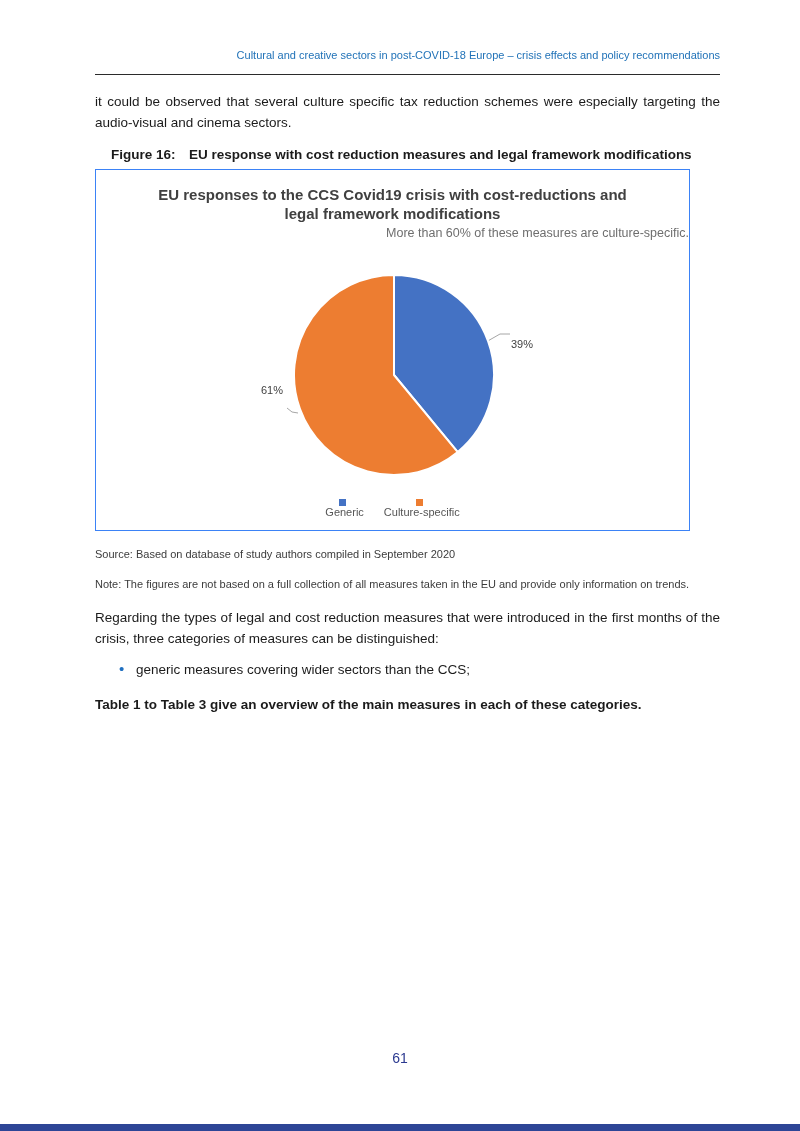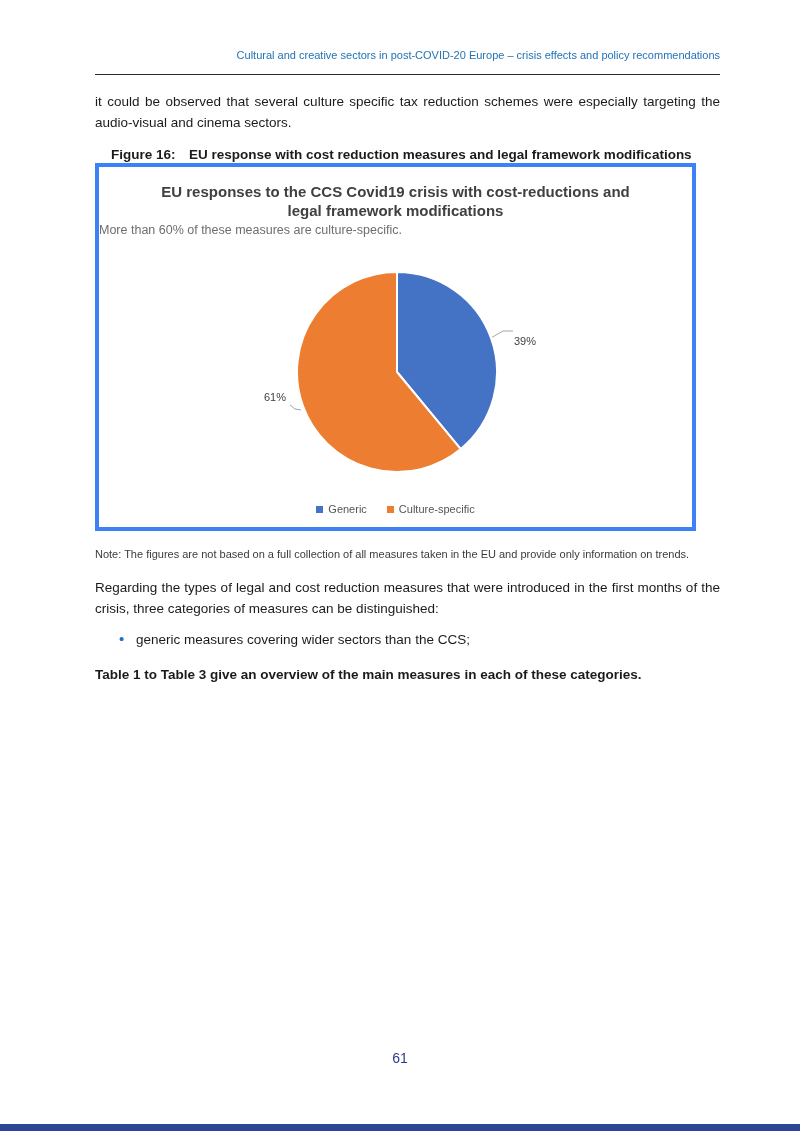--- a/index.html
+++ b/index.html
@@ -12,39 +12,39 @@
   .running-header {
     margin-top:48px; text-align:right; font-size:11px; line-height:14px;
     color:#2273B8;
   }
   .header-rule { border:none; border-top:1px solid #2b2b2b; margin:12px 0 0 0; }
   .para { font-size:13.5px; line-height:21px; margin:16px 0 0 0; text-align:justify; }
   .para.single { text-align:left;font-weight:bold; }
   .figure-heading { display:flex; margin-top:13px; font-size:13.5px; font-weight:bold; line-height:17px;padding-left:16px; }
   .fig-label { width:78px; flex:0 0 78px; }
   .chart-box {
-    position:relative; margin:0 0 0 0; width:593px; height:360px;
-    border:4px solid #3b82f6; background:#ffffff;
+    position:relative; margin:6px 0 0 0; width:593px; height:360px;
+    border:1px solid #3b82f6; background:#ffffff;
   }
   .chart-title {
     margin:15px auto 0; max-width:500px; text-align:center;
     font-size:15px; font-weight:bold; line-height:19px; color:#404040;
   }
-  .chart-subtitle { margin-top:3px; text-align:left; font-size:12.5px; color:#6e6e6e; }
+  .chart-subtitle { margin-top:3px; text-align:right; font-size:12.5px; color:#6e6e6e; }
   .pie-svg { position:absolute; left:196px; top:103px; width:204px; height:204px; }
   .leader-svg { position:absolute; left:0; top:0; width:593px; height:360px; pointer-events:none; }
   .pie-label { position:absolute; font-size:11px; color:#3f3f3f; line-height:13px; }
   .pie-label-a { left:415px; top:168px; }
-  .pie-label-b { left:165px; top:224px; }
+  .pie-label-b { left:165px; top:214px; }
   .legend {
     position:absolute; left:0; right:0; bottom:12px;
     display:flex; justify-content:center; gap:20px;
     font-size:11px; color:#555555;
   }
-  .legend-item { display:inline-flex; align-items:center; }
+  .legend-item { display:inline-flex; align-items:center;flex-direction:column; }
   .legend-swatch { width:7px; height:7px; display:inline-block; margin-right:5px; }
   .caption { font-size:11px; line-height:13px; color:#3c3c3c; margin:17px 0 0 0; }
   .bullets { list-style:none; margin:12px 0 0 0; padding:0; }
   .bullets li {
     position:relative; padding-left:41px; margin-bottom:11px;
     font-size:13.5px; line-height:17px;
   }
   .bullets li::before {
     content:"\2022"; position:absolute; left:24px; top:-1px;
     color:#1F6FC0; font-size:15px;
@@ -53,21 +53,21 @@
     position:absolute; top:1050px; left:0; width:100%;
     text-align:center; font-size:14px; color:#2B3990;
   }
   .footer-bar { position:absolute; bottom:0; left:0; width:100%; height:7px; background:#2D4596; }
 </style>
 </head>
 <body>
 
 <div class="page">
   <div class="content">
-    <div class="running-header">Cultural and creative sectors in post-COVID-20 Europe – crisis effects and policy recommendations</div>
+    <div class="running-header">Cultural and creative sectors in post-COVID-18 Europe – crisis effects and policy recommendations</div>
     <hr class="header-rule">
 
     <p class="para">it could be observed that several culture specific tax reduction schemes were especially targeting the audio-visual and cinema sectors.</p>
 
     <div class="figure-heading">
       <span class="fig-label">Figure 16:</span>
       <span class="fig-title">EU response with cost reduction measures and legal framework modifications</span>
     </div>
 
     <figure class="chart-box">
@@ -92,20 +92,21 @@
             <span class="legend-swatch" style="background: rgb(68, 114, 196);"></span>
             <span>Generic</span>
           </span>
           <span class="legend-item">
             <span class="legend-swatch" style="background: rgb(237, 125, 49);"></span>
             <span>Culture-specific</span>
           </span>
         </div>
     </figure>
 
+    <p class="caption">Source: Based on database of study authors compiled in September 2020</p>
     <p class="caption">Note: The figures are not based on a full collection of all measures taken in the EU and provide only information on trends.</p>
 
     <p class="para">Regarding the types of legal and cost reduction measures that were introduced in the first months of the crisis, three categories of measures can be distinguished:</p>
 
     <ul class="bullets" id="bullet-list">
         <li>generic measures covering wider sectors than the CCS;</li>
       </ul>
 
     <p class="para single">Table 1 to Table 3 give an overview of the main measures in each of these categories.</p>
   </div>

